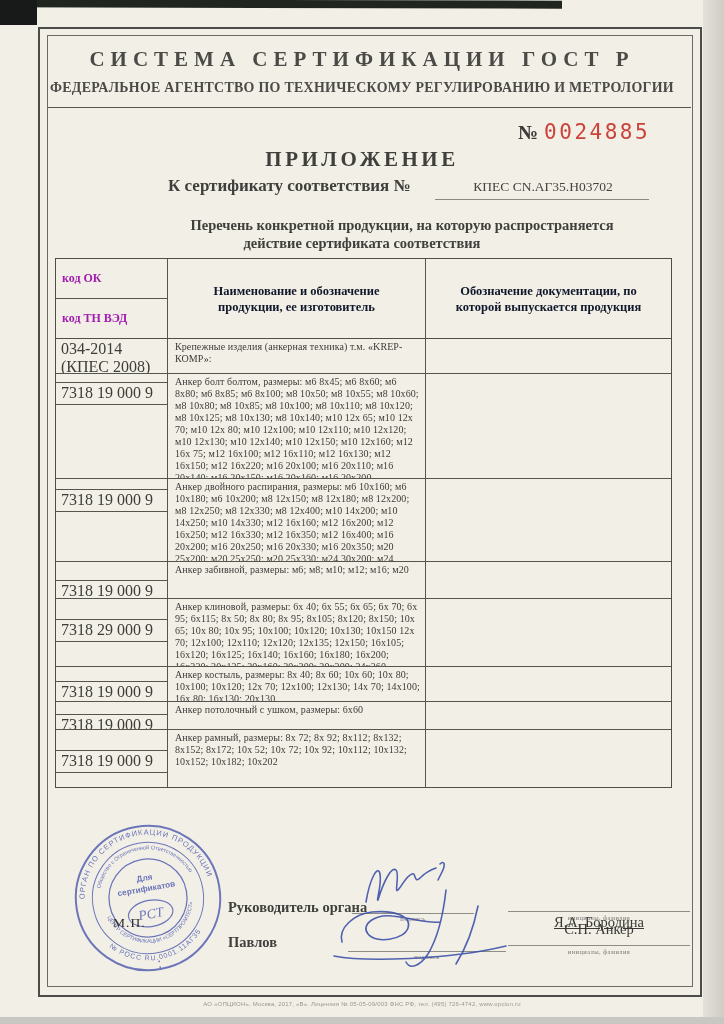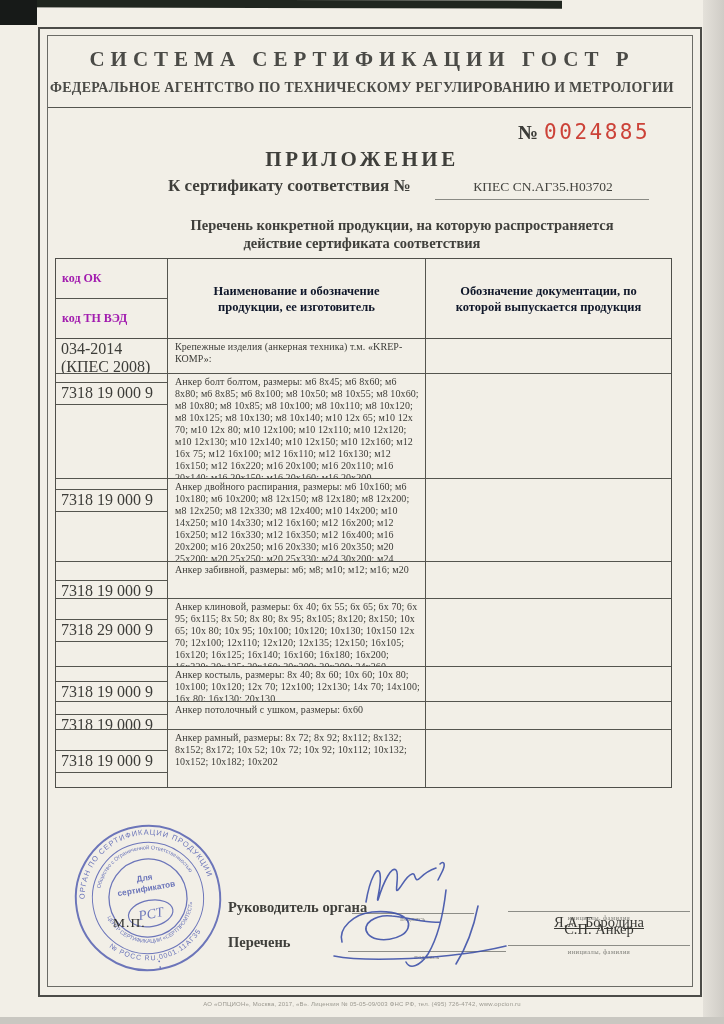--- a/index.html
+++ b/index.html
@@ -214,21 +214,21 @@
         <ellipse cx="0" cy="16" rx="23" ry="13.5" stroke-width="1.2"></ellipse>
         <text x="0" y="21" text-anchor="middle" font-size="14" fill="#5560b2" stroke="none" font-style="italic" font-family="Liberation Serif, serif">РСТ</text>
       </g>
       <circle cx="0" cy="66" r="0.9" fill="#5560b2" stroke="none"></circle>
       <circle cx="0" cy="72" r="0.9" fill="#5560b2" stroke="none"></circle>
     </g>
   </svg>
   <div class="mp">М.П.</div>
 
   <div class="sign-role role-head">Руководитель органа</div>
-  <div class="sign-role role-expert">Перечень</div>
+  <div class="sign-role role-expert">Павлов</div>
 
   <svg class="sigs" viewBox="0 0 210 130">
     <g fill="none" stroke="#3a4ea8" stroke-width="1.6" stroke-linecap="round" opacity="0.88">
       <path d="M38,52 C42,28 50,14 52,24 C54,34 48,52 50,50 C56,30 64,16 68,20 C72,24 66,44 70,40 C74,36 78,26 84,24 C88,22 86,34 92,28 C96,24 102,20 108,18 M112,14 C116,10 118,14 114,22 L110,30"></path>
       <path d="M14,92 C10,78 26,64 44,62 C66,60 84,66 80,78 C76,90 48,94 40,84 C32,74 48,64 64,66 C84,68 100,74 112,72 M118,40 C116,58 112,84 100,104 C92,116 82,120 78,112 M6,106 C36,112 120,110 178,96 M150,56 C146,76 138,98 128,114"></path>
     </g>
   </svg>
 
   <div class="sigline sl1"></div>
   <div class="caption cap-s1">подпись</div>

